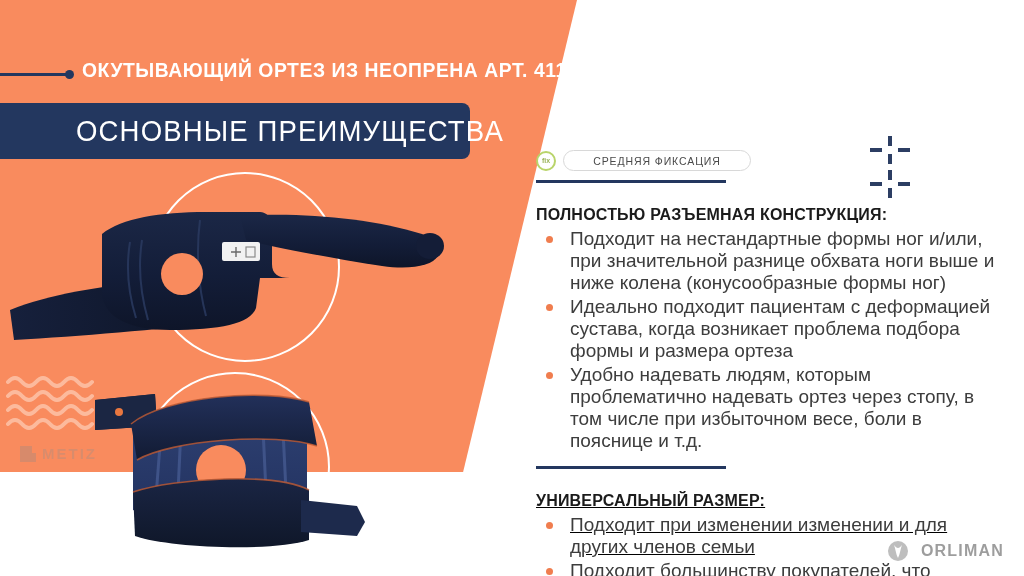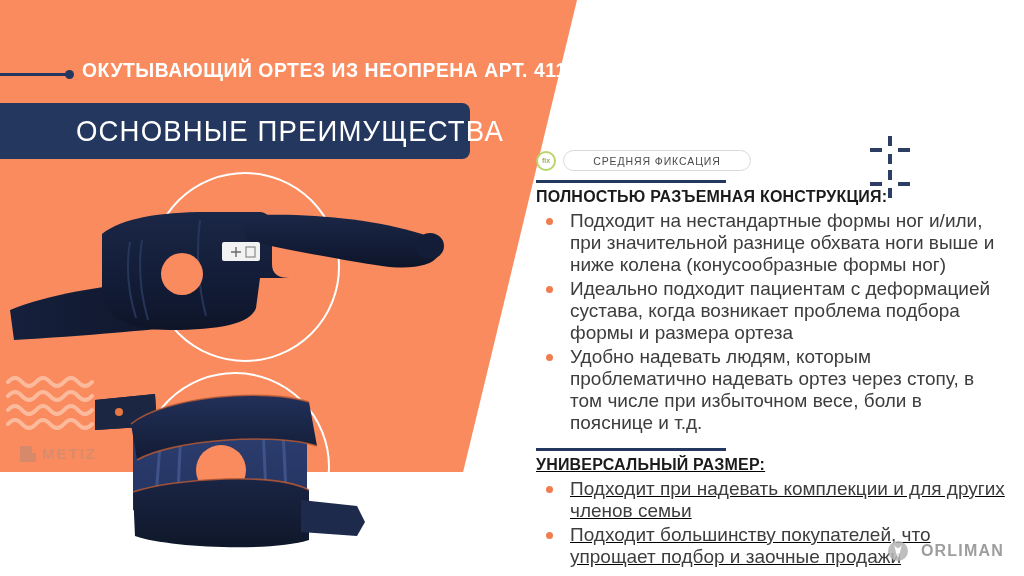--- a/index.html
+++ b/index.html
@@ -73,21 +73,21 @@
     height:19px;min-width:150px;border:1px solid #d8d8d8;border-radius:11px;
     background:#ffffff;display:flex;align-items:center;justify-content:center;
     padding:0 18px;
   }
   .badge-pill span{font-size:10.5px;color:#4a4a4a;letter-spacing:.9px;}
 
   .rule{width:190px;height:3px;background:#23375F;margin-top:9px;}
   .rule.second{margin-top:0;}
 
   .sec-title{
-    margin-top:5px;color:#1b1b1b;font-size:16px;font-weight:700;letter-spacing:.2px;
+    margin-top:23px;color:#1b1b1b;font-size:16px;font-weight:700;letter-spacing:.2px;
   }
   ul.bullets{list-style:none;margin:4px 0 0 0;padding:0;}
   ul.bullets li{
     position:relative;padding-left:34px;margin-bottom:2px;
     color:#3d3d3d;font-size:19px;line-height:22px;
   }
   ul.bullets li:before{
     content:"";position:absolute;left:10px;top:8px;
     width:7px;height:7px;border-radius:50%;background:#F07D4E;
   }
@@ -241,21 +241,21 @@
         <li>Подходит на нестандартные формы ног и/или, при значительной разнице обхвата ноги выше и ниже колена (конусообразные формы ног)</li>
         <li>Идеально подходит пациентам с деформацией сустава, когда возникает проблема подбора формы и размера ортеза</li>
         <li>Удобно надевать людям, которым проблематично надевать ортез через стопу, в том числе при избыточном весе, боли в пояснице и т.д.</li>
       </ul>
     </div>
 
     <div class="section-2">
       <div class="rule second"></div>
       <div class="sec-title">УНИВЕРСАЛЬНЫЙ РАЗМЕР:</div>
       <ul class="bullets">
-        <li>Подходит при надевать комплекции и для других членов семьи</li>
+        <li>Подходит при изменении изменении и для других членов семьи</li>
         <li>Подходит большинству покупателей, что упрощает подбор и заочные продажи</li>
       </ul>
     </div>
   </div>
 
   <div class="orliman">
     <svg width="22" height="22" viewBox="0 0 22 22">
       <circle cx="11" cy="11" r="10" fill="#b3b3b3"></circle>
       <path d="M7 5 C10 9 12 9 15 5 C13 11 13 14 11 18 C9 14 9 11 7 5 Z" fill="#ffffff"></path>
     </svg>

